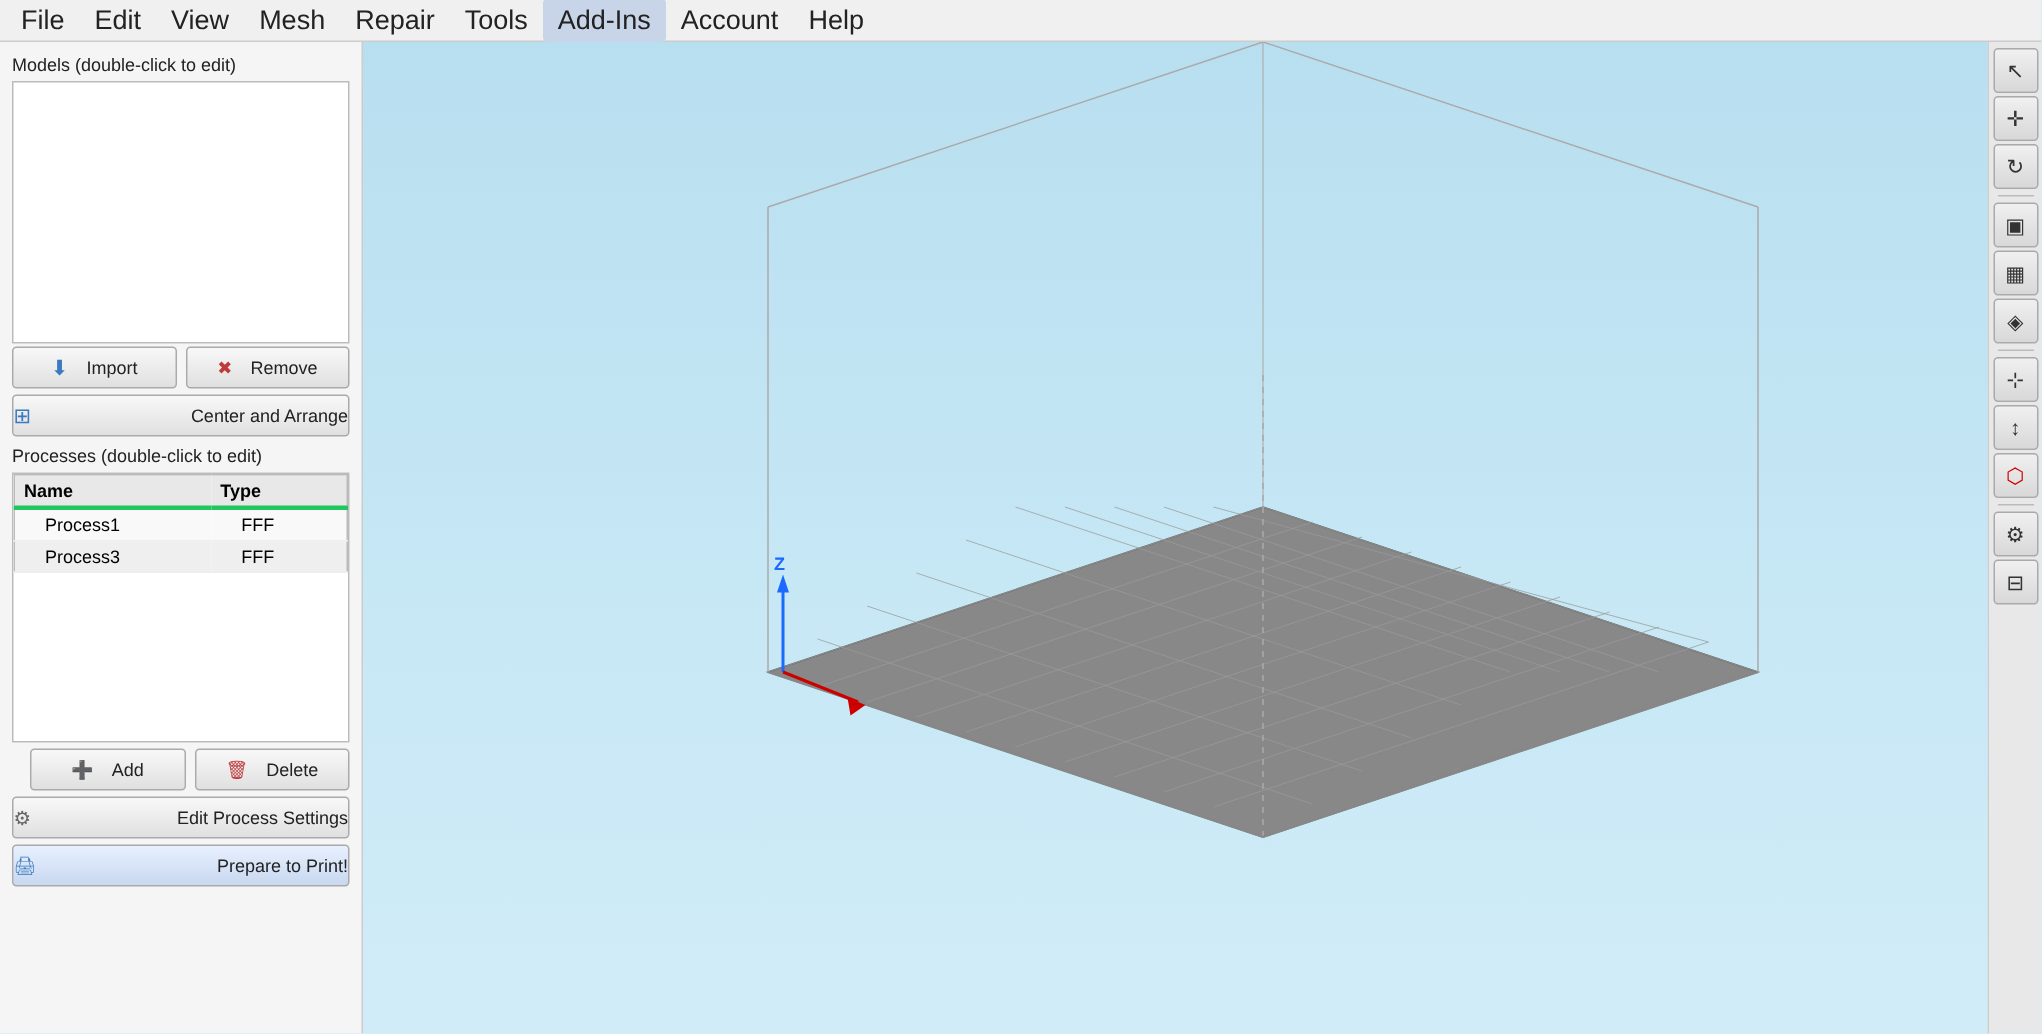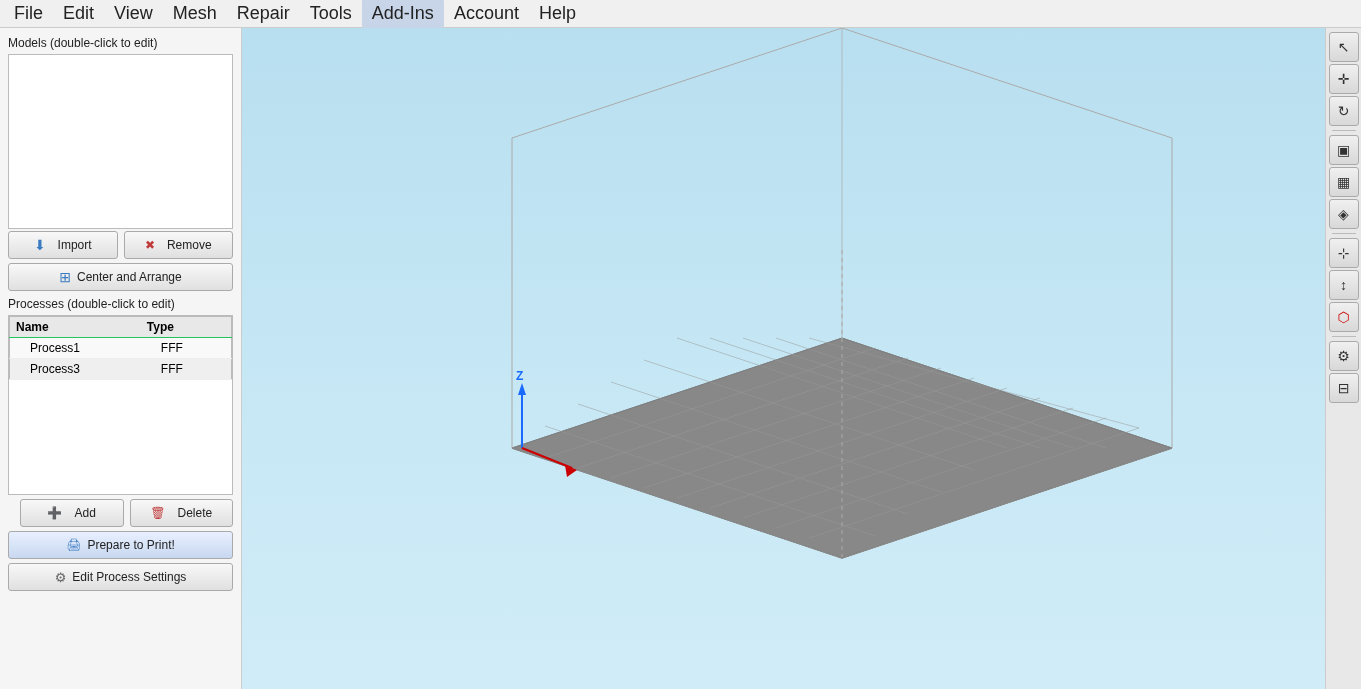--- a/index.html
+++ b/index.html
@@ -80,36 +80,36 @@
 
     .btn-wide {
       width: 100%;
       height: 28px;
       background: linear-gradient(to bottom, #f8f8f8, #e0e0e0);
       border: 1px solid #aaa;
       border-radius: 3px;
       cursor: pointer;
       display: flex;
       align-items: center;
-      justify-content: center;
+      justify-content: space-between;
       gap: 6px;
       font-size: 12px;
       color: #222;
     }
 
     
     #processes-table {
       width: 100%;
       border-collapse: collapse;
       background: white;
       border: 1px solid #bbb;
     }
     #processes-table th {
       background: #e8e8e8;
-      border-bottom: 1px solid #22c55e;
+      border-bottom: 3px solid #22c55e;
       padding: 3px 6px;
       text-align: left;
       font-weight: bold;
       font-size: 12px;
     }
     #processes-table td {
       padding: 3px 20px;
       font-size: 12px;
       border-bottom: 1px solid #eee;
     }
@@ -254,27 +254,27 @@
       <div class="btn-row" style="margin-top:4px;padding-left:12px;">
         <button class="btn">
           <span class="icon-add"></span>
           <span>Add</span>
         </button>
         <button class="btn">
           <span class="icon-delete"></span>
           <span>Delete</span>
         </button>
       </div>
+      <button class="btn-wide" style="margin-top:4px;">
+        <span class="icon-settings"></span>
+        <span>Edit Process Settings</span>
+      </button>
       <button class="btn-wide" style="margin-top:4px; background: linear-gradient(to bottom, #e8f0ff, #c8d8f0);">
         <span class="icon-print"></span>
         <span>Prepare to Print!</span>
-      </button>
-      <button class="btn-wide" style="margin-top:4px;">
-        <span class="icon-settings"></span>
-        <span>Edit Process Settings</span>
       </button>
     </div>
   </div>
 
   <div id="viewport">
     <svg id="scene-svg" viewBox="0 0 1083 661" xmlns="http://www.w3.org/2000/svg">
 
       <defs>
         <pattern id="grid" width="40" height="40" patternUnits="userSpaceOnUse" patternTransform="scale(1,0.5) rotate(-45) translate(0,0)">
           <path d="M 40 0 L 0 0 0 40" fill="none" stroke="#888" stroke-width="0.5"></path>

